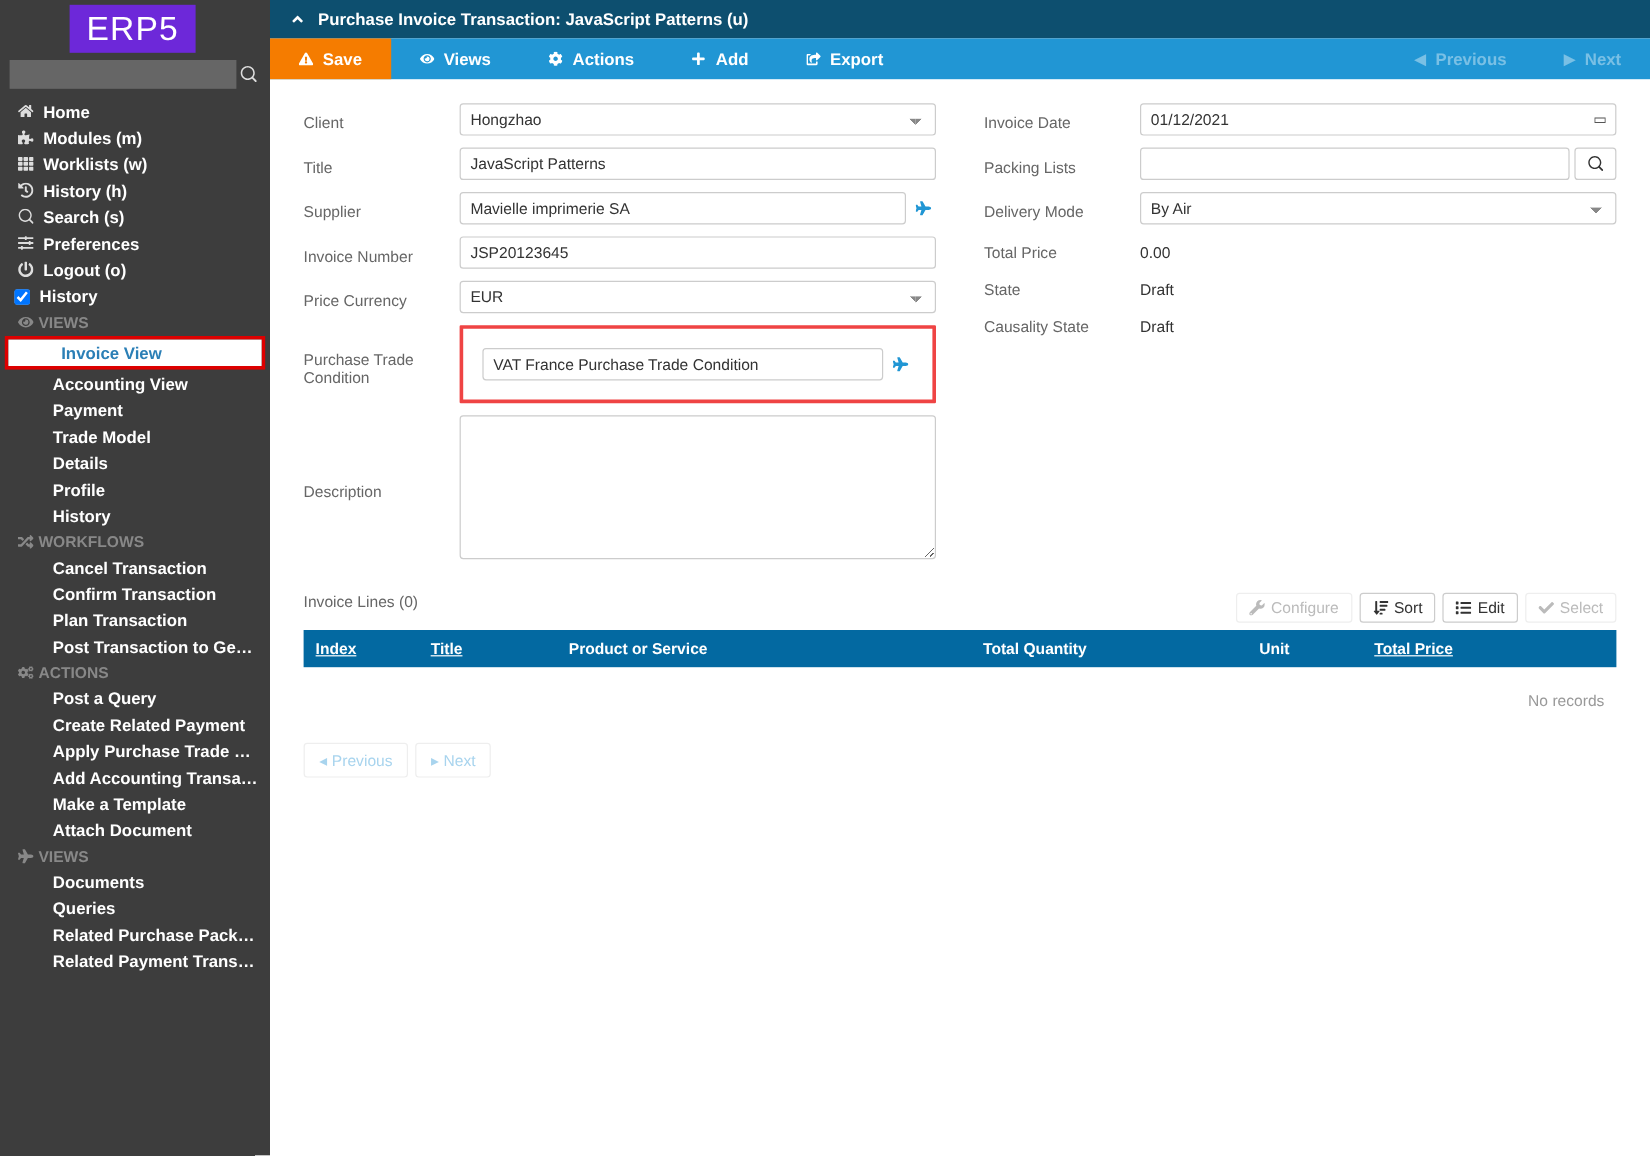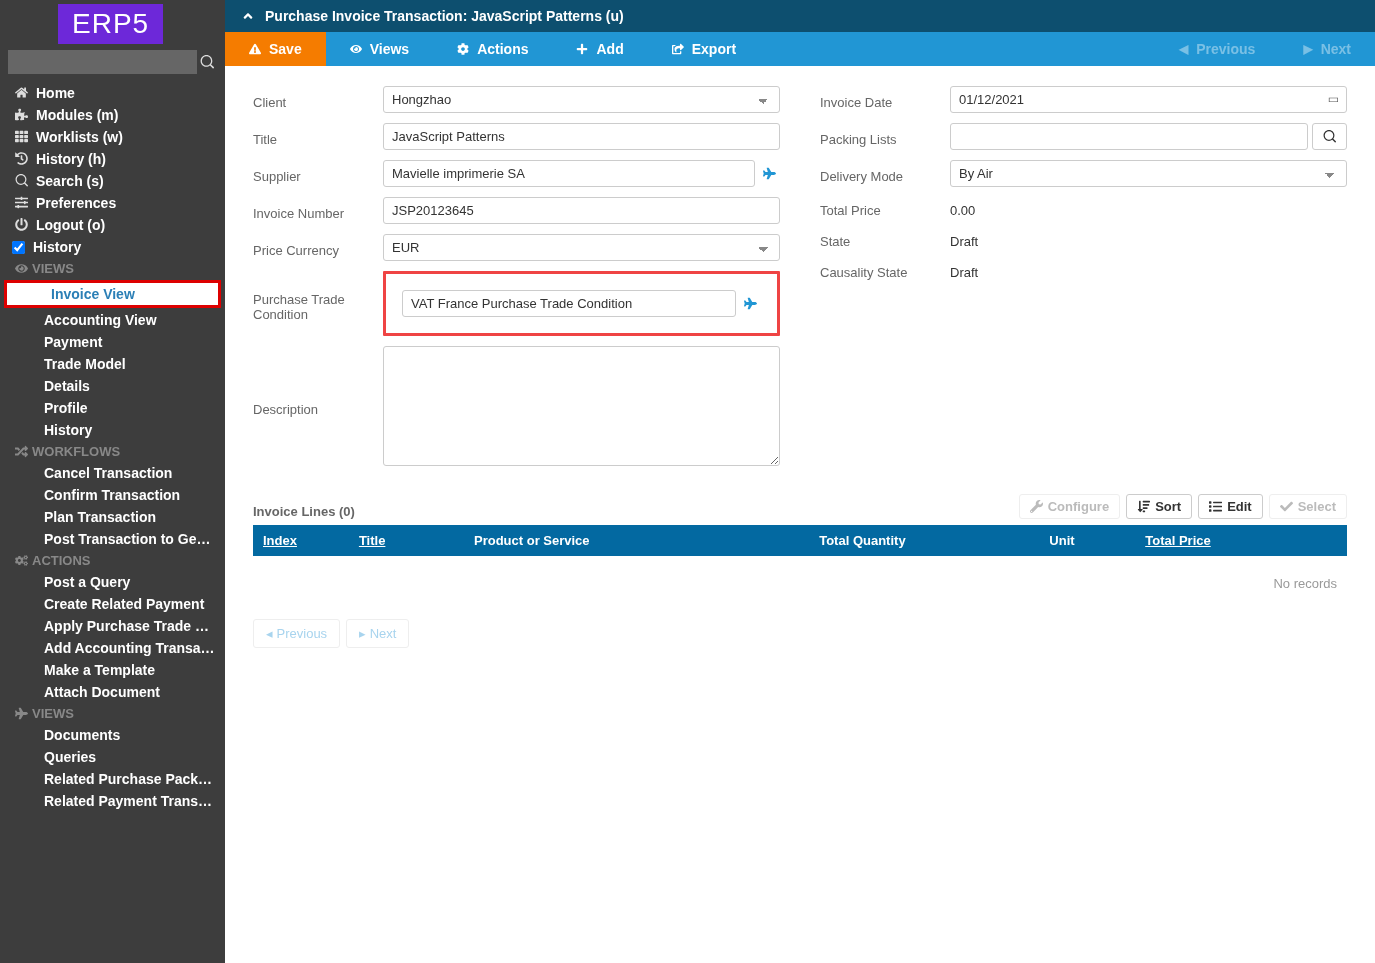--- a/index.html
+++ b/index.html
@@ -33,21 +33,21 @@
 .field-label { width: 130px; color: #666; font-size: 13px; padding-top: 6px; }
 .field-input { flex: 1; display: flex; gap: 4px; align-items: center; }
 .field-input input, .field-input select { width: 100%; border: 1px solid #ccc; border-radius: 3px; padding: 5px 8px; font-size: 13px; color: #333; background: #fff; }
 .field-input select { appearance: none; -webkit-appearance: none; background-image: linear-gradient(45deg, transparent 50%, #888 50%), linear-gradient(135deg, #888 50%, transparent 50%); background-position: calc(100% - 16px) 12px, calc(100% - 11px) 12px; background-size: 5px 5px, 5px 5px; background-repeat: no-repeat; padding-right: 28px; }
 .plane-btn { color: #2196d4; cursor: pointer; padding: 0 4px; font-size: 13px; }
 .search-btn { border: 1px solid #ccc; border-radius: 3px; padding: 5px 10px; cursor: pointer; background: #fff; color: #333; font-size: 13px; }
 .highlight-field { border: 3px solid #ef4444; padding: 16px; border-radius: 1px; }
 .field-static { padding-top: 6px; color: #333; }
 .desc-area { width: 100%; border: 1px solid #ccc; border-radius: 3px; min-height: 120px; padding: 6px; font-family: inherit; font-size: 13px; resize: vertical; }
 .table-section { margin-top: 18px; }
-.table-head { display: flex; justify-content: space-between; align-items: flex-end; margin-bottom: 6px; font-weight: bold; }
+.table-head { display: flex; justify-content: space-between; align-items: flex-start; margin-bottom: 6px; }
 .table-title { color: #666; font-size: 13px; }
 .table-tools { display: flex; gap: 6px; }
 .table-tool { border: 1px solid #ccc; border-radius: 3px; padding: 4px 10px; cursor: pointer; font-size: 13px; display: flex; align-items: center; gap: 5px; color: #333; background: #fff; }
 .table-tool.disabled { color: #bbb; border-color: #eee; cursor: default; }
 .grid-head { background: #0369a1; color: #fff; display: flex; padding: 8px 10px; font-size: 13px; font-weight: bold; }
 .grid-head > div { flex: 1; }
 .grid-head .underline { text-decoration: underline; cursor: pointer; }
 .grid-body { padding: 20px 10px; text-align: right; color: #999; font-size: 13px; }
 .pager { display: flex; gap: 6px; margin-top: 8px; }
 .pager-btn { border: 1px solid #eee; border-radius: 3px; padding: 6px 12px; color: #a8d4ee; font-size: 13px; cursor: default; display: flex; align-items: center; gap: 4px; }

